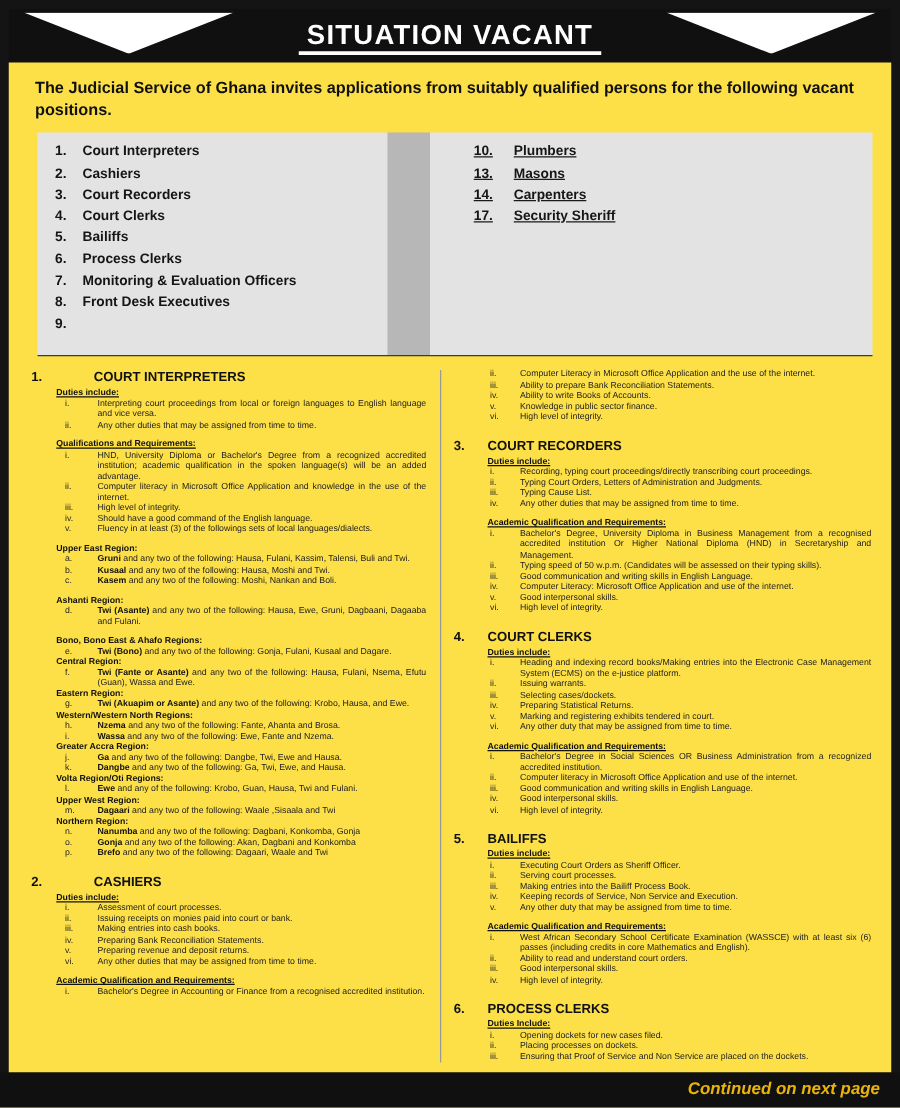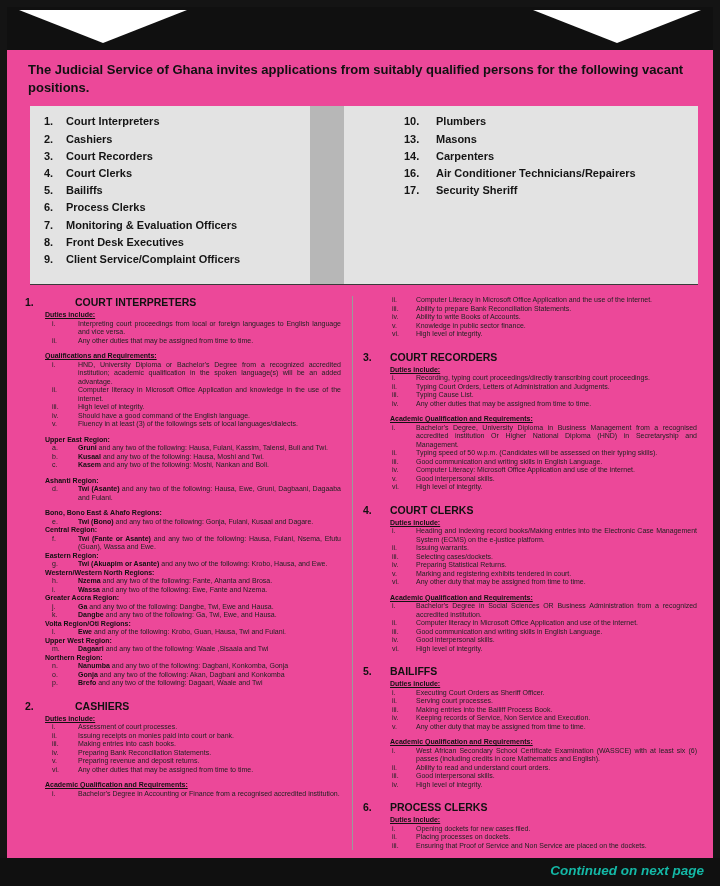--- a/index.html
+++ b/index.html
@@ -15,28 +15,28 @@
          clip-path:polygon(0 0,100% 0,50% 100%); }
   .tri.left { left:12px; }
   .tri.right { right:12px; }
   .banner-title {
     position:absolute; top:8px; left:0; right:0; text-align:center;
     color:#fff; font-size:22px; font-weight:bold; letter-spacing:1px;
   }
   .banner-title span { border-bottom:3px solid #fff; padding:0 6px 1px 6px; }
   
   .inner { position:absolute; top:50px; left:7px; width:706px; height:808px;
-           background:#ec4899; padding:9px 13px 0 14px; }
+           background:#fde047; padding:9px 13px 0 14px; }
   .intro { font-size:13px; font-weight:bold; line-height:1.4; color:#111;
            padding:2px 4px 0 7px; }
   
   .positions { display:flex; margin:9px 2px 0 9px; border-bottom:1.5px solid #3a3a3a; }
   .pos-box { background:#e3e3e3; padding:7px 4px 16px 14px; }
   .pos-box.left  { width:280px; }
-  .pos-box.right { flex:1; padding-left:60px; }
+  .pos-box.right { flex:1; padding-left:35px;text-decoration:underline; }
   .pos-div { width:34px; background:#b7b7b7; }
   .pos-row { display:flex; font-size:11px; font-weight:bold; line-height:17.2px; color:#151515; }
   .pos-box.left  .pos-row .pm { flex:0 0 22px; }
   .pos-box.right .pos-row .pm { flex:0 0 32px; }
   
   .cols { display:flex; margin-top:11px; align-items:stretch; }
   .col { font-size:7px; line-height:8.5px; color:#222; }
   .col-left  { width:331px; padding:0 10px 0 4px; }
   .vdiv { width:1px; background:#9a9a9a; }
   .col-right { flex:1; padding:0 2px 0 10px; }
@@ -53,32 +53,35 @@
   .blk-label { font-weight:bold; color:#111; }
   .blk-label.u { text-decoration:underline; }
   .row { display:flex; margin-left:7px; }
   .col-right .row { margin-left:2px; }
   .row .m { flex:0 0 26px; }
   .col-right .row .m { flex:0 0 24px; }
   .row .t { flex:1; text-align:justify; padding-right:1px; }
   .row .t b { color:#111; }
   
   .footer { position:absolute; left:0; bottom:0; width:720px; height:28px;
-            background:#101010; color:#14b8a6; text-align:right;
+            background:#101010; color:#eab308; text-align:right;
             font-size:13.5px; font-style:italic; font-weight:bold;
             line-height:26px; padding-right:16px; }
 </style>
 </head>
 <body>
 
 <div class="page">
 
   <div class="banner">
     <div class="tri left"></div>
     <div class="tri right"></div>
+    <div class="banner-title">
+      <span>SITUATION VACANT</span>
+    </div>
   </div>
 
   <div class="inner">
     <div class="intro">The Judicial Service of Ghana invites applications from suitably qualified persons for the following vacant positions.</div>
 
     <div class="positions">
       <div class="pos-box left" id="pos-left">
           <div class="pos-row">
             <span class="pm">1.</span>
             <span class="pl">Court Interpreters</span>
@@ -106,42 +109,37 @@
           <div class="pos-row">
             <span class="pm">7.</span>
             <span class="pl">Monitoring &amp; Evaluation Officers</span>
           </div>
           <div class="pos-row">
             <span class="pm">8.</span>
             <span class="pl">Front Desk Executives</span>
           </div>
           <div class="pos-row">
             <span class="pm">9.</span>
-            <span class="pl">Client Service/Complaint Officers</span>
           </div>
         </div>
       <div class="pos-div"></div>
       <div class="pos-box right" id="pos-right">
           <div class="pos-row">
             <span class="pm">10.</span>
             <span class="pl">Plumbers</span>
           </div>
           <div class="pos-row">
             <span class="pm">13.</span>
             <span class="pl">Masons</span>
           </div>
           <div class="pos-row">
             <span class="pm">14.</span>
             <span class="pl">Carpenters</span>
           </div>
           <div class="pos-row">
-            <span class="pm">16.</span>
-            <span class="pl">Air Conditioner Technicians/Repairers</span>
-          </div>
-          <div class="pos-row">
             <span class="pm">17.</span>
             <span class="pl">Security Sheriff</span>
           </div>
         </div>
     </div>
 
     <div class="cols">
       <div class="col col-left" id="col-left">
           <div class="section">
             <div class="sec-head">

